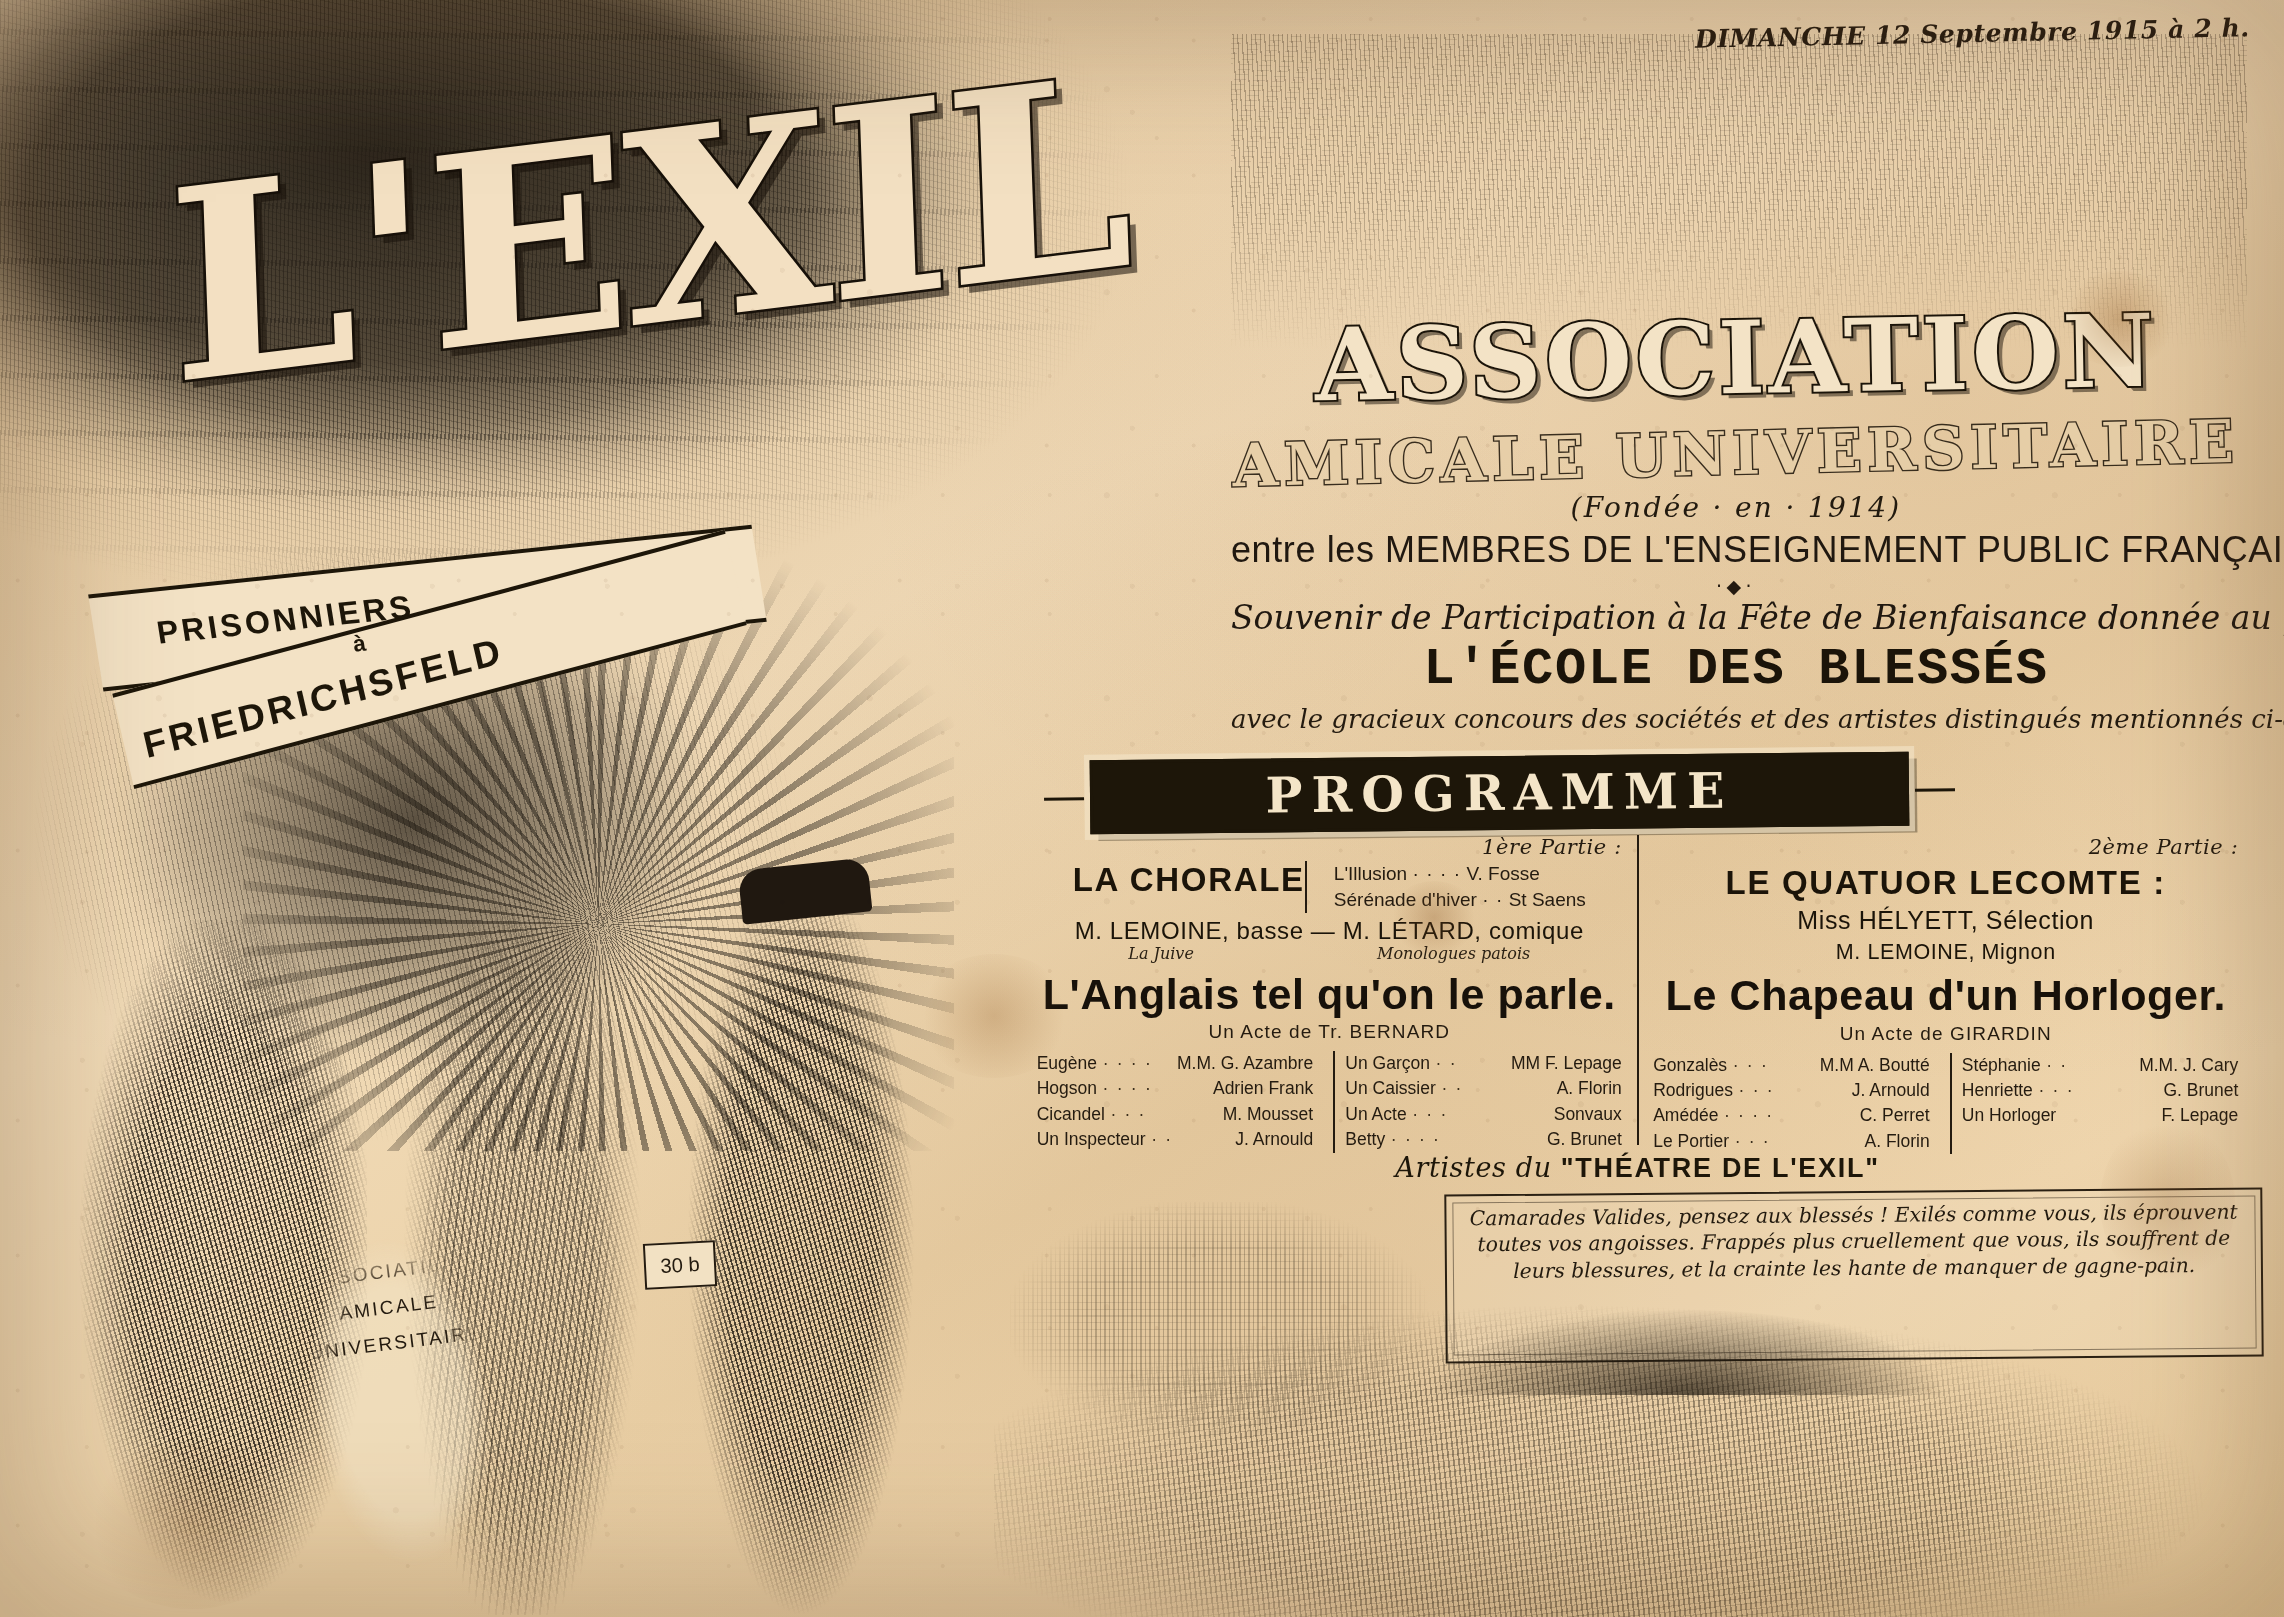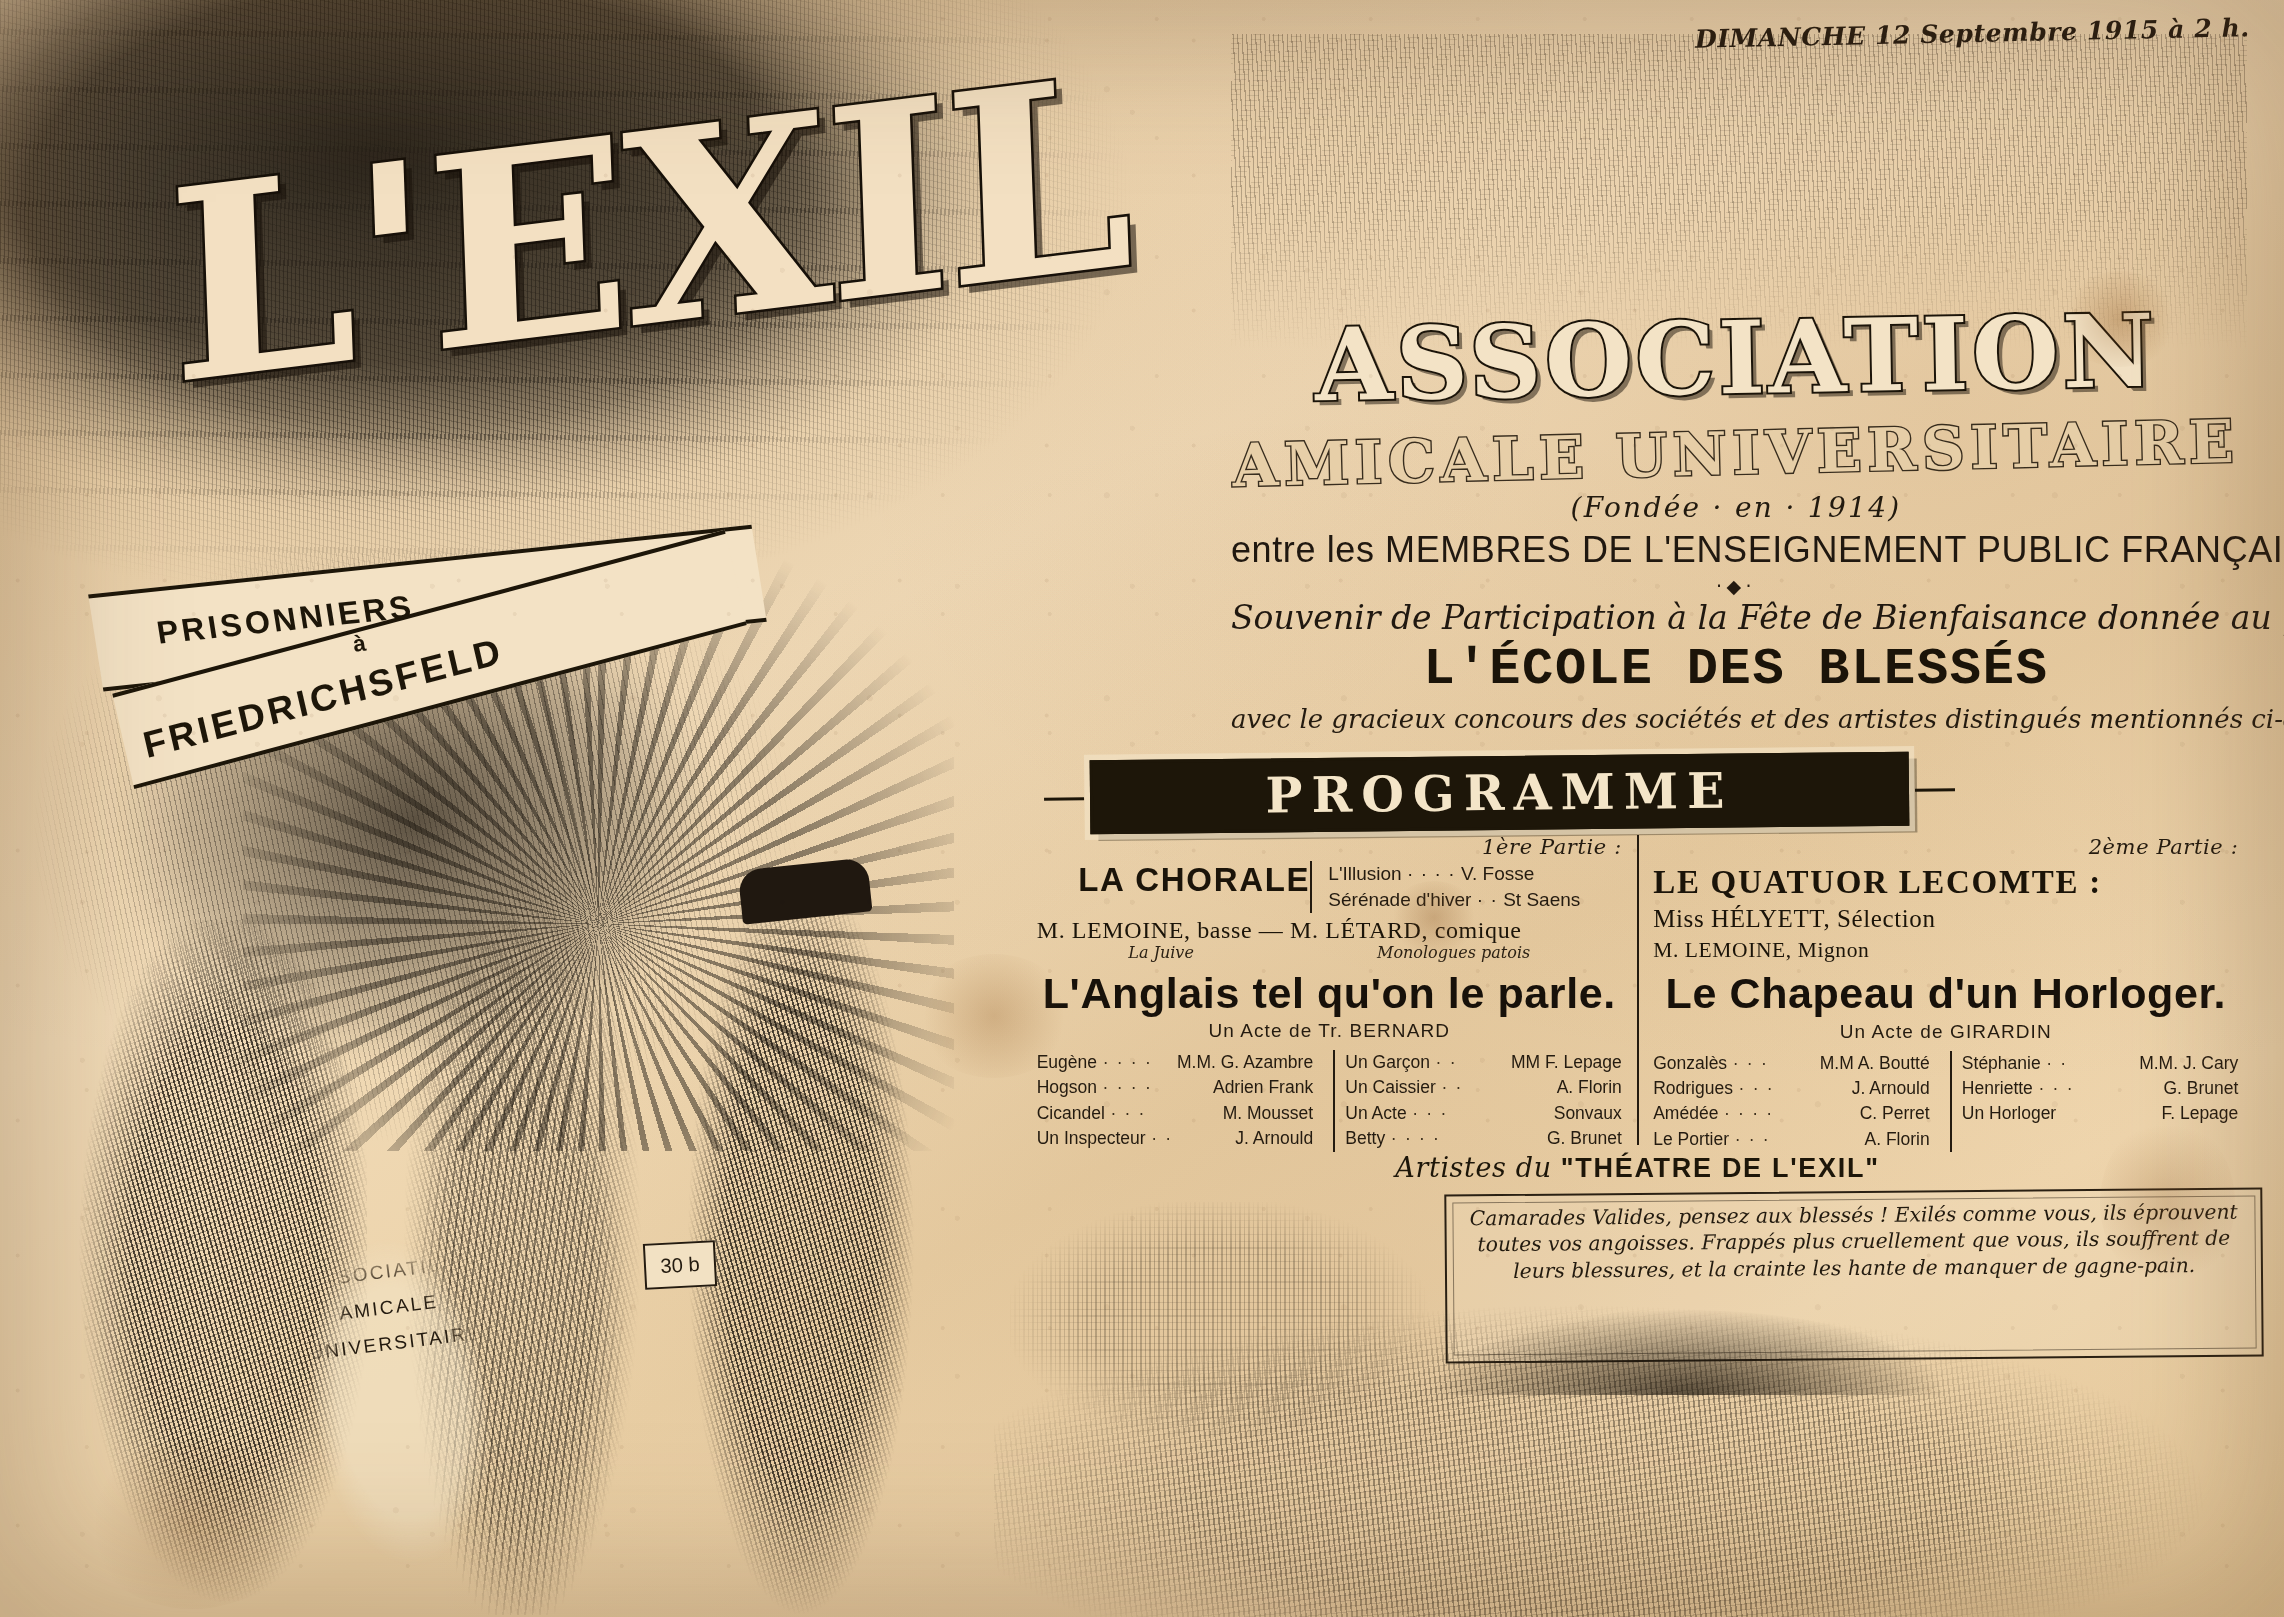--- a/index.html
+++ b/index.html
@@ -288,30 +288,31 @@
   .troupe {
     font-family: "Liberation Sans", sans-serif;
     font-weight: bold;
     font-size: 33px;
     letter-spacing: 1.7px;
     color: #1b1409;
     white-space: nowrap;
   }
   .songs {
     border-left: 2.8px solid #241b10;
-    margin-left: 0; padding-left: 16px;
+    margin-left: 0; padding-left: 27px;
     font-family: "Liberation Sans", sans-serif;
     font-size: 19px;
     line-height: 1.35;
     color: #241b10;
     white-space: nowrap;
   }
   .songs .dots { letter-spacing: 1.1px; }
   .perf-row {
-    font-family: Liberation Serif, serif;
+    text-align: center;
+    font-family: Liberation Sans, sans-serif;
     font-size: 24px;
     letter-spacing: 0.6px;
     margin-top: 4.5px;
     color: #1b1409;
     white-space: nowrap;
   }
   .perf-sub {
     text-align: center;
     font-family: "DejaVu Serif", serif;
     font-style: italic;

